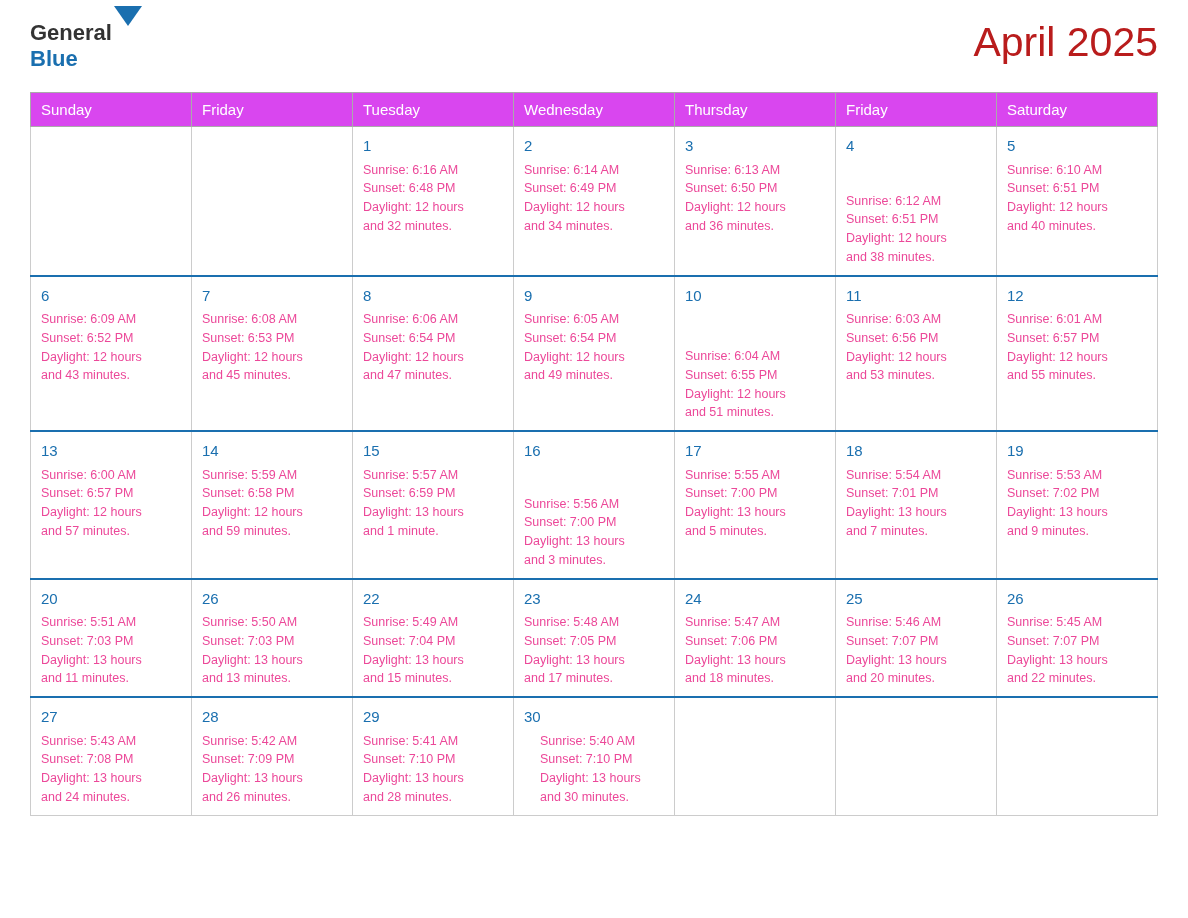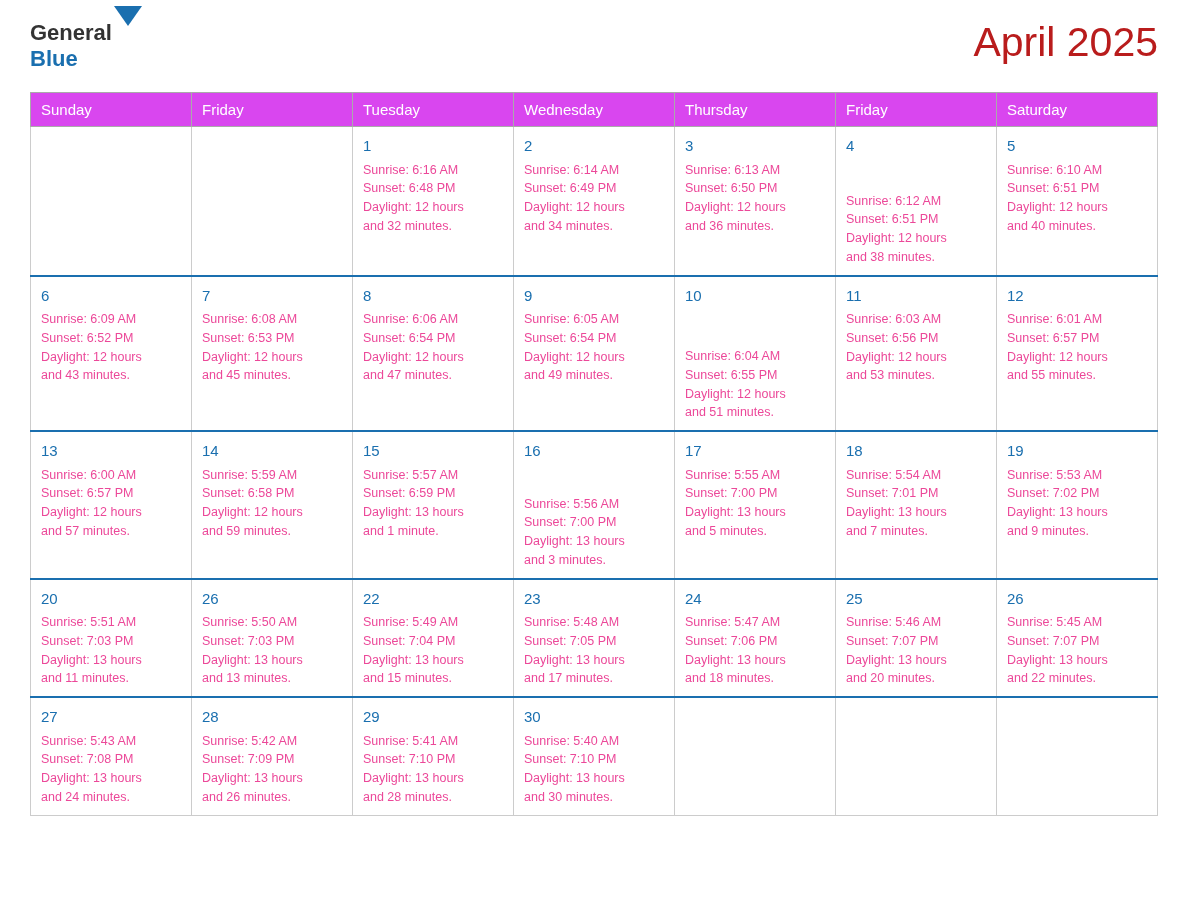--- a/index.html
+++ b/index.html
@@ -338,21 +338,21 @@
         </td>
         <td>
           <span class="day-number">29</span>
           <div class="day-info" style="white-space: pre-line;">Sunrise: 5:41 AM
 Sunset: 7:10 PM
 Daylight: 13 hours
 and 28 minutes.</div>
         </td>
         <td>
           <span class="day-number">30</span>
-          <div class="day-info" style="white-space: pre-line;">Sunrise: 5:40 AM
+          <div class="day-info" style="white-space: pre-line; margin-left: 16px;">Sunrise: 5:40 AM
 Sunset: 7:10 PM
 Daylight: 13 hours
 and 30 minutes.</div>
         </td>
         <td class="empty-cell"></td>
         <td class="empty-cell"></td>
         <td class="empty-cell"></td>
       </tr>
     </tbody>
 </table>

